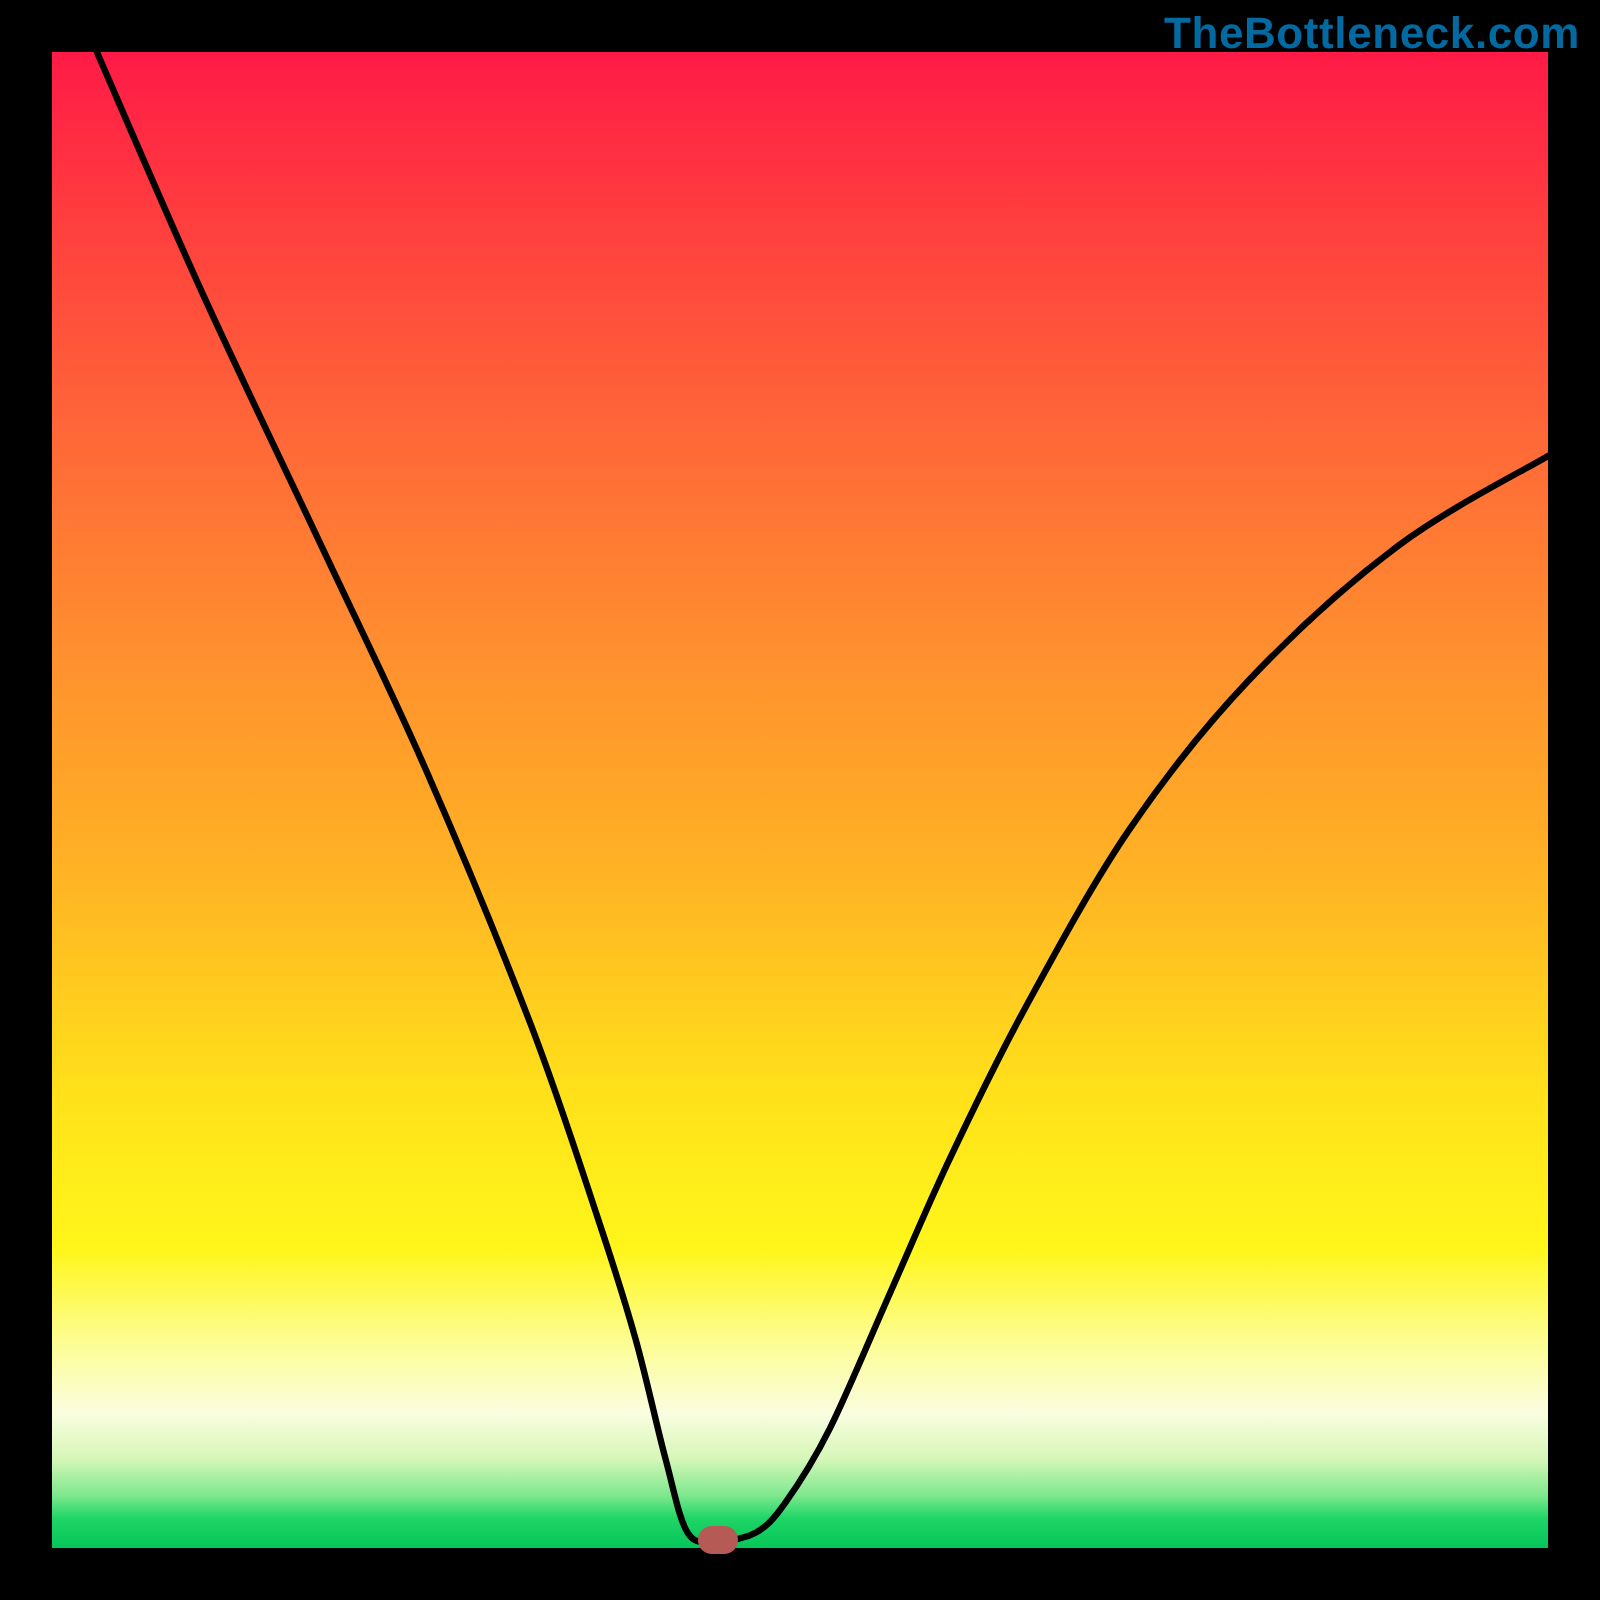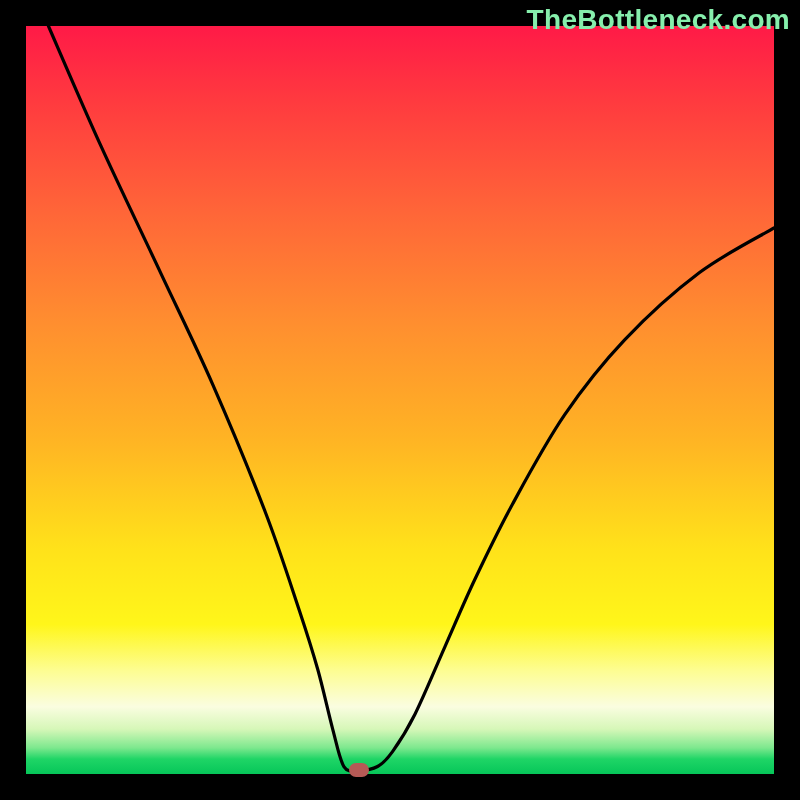--- a/index.html
+++ b/index.html
@@ -39,22 +39,22 @@
       #d6f7b8 94%,
       #7de88e 96.5%,
       #1fd566 98%,
       #06c659 100%
     );
   }
   .watermark {
     position: absolute;
     top: 4px;
     right: 10px;
-    color: #86efac;
-    font-size: 28px;
+    color: #0369a1;
+    font-size: 22px;
     font-weight: 600;
     letter-spacing: 0.3px;
     user-select: none;
   }
   svg.curve {
     position: absolute;
     left: 0;
     top: 0;
     width: 748px;
     height: 748px;

